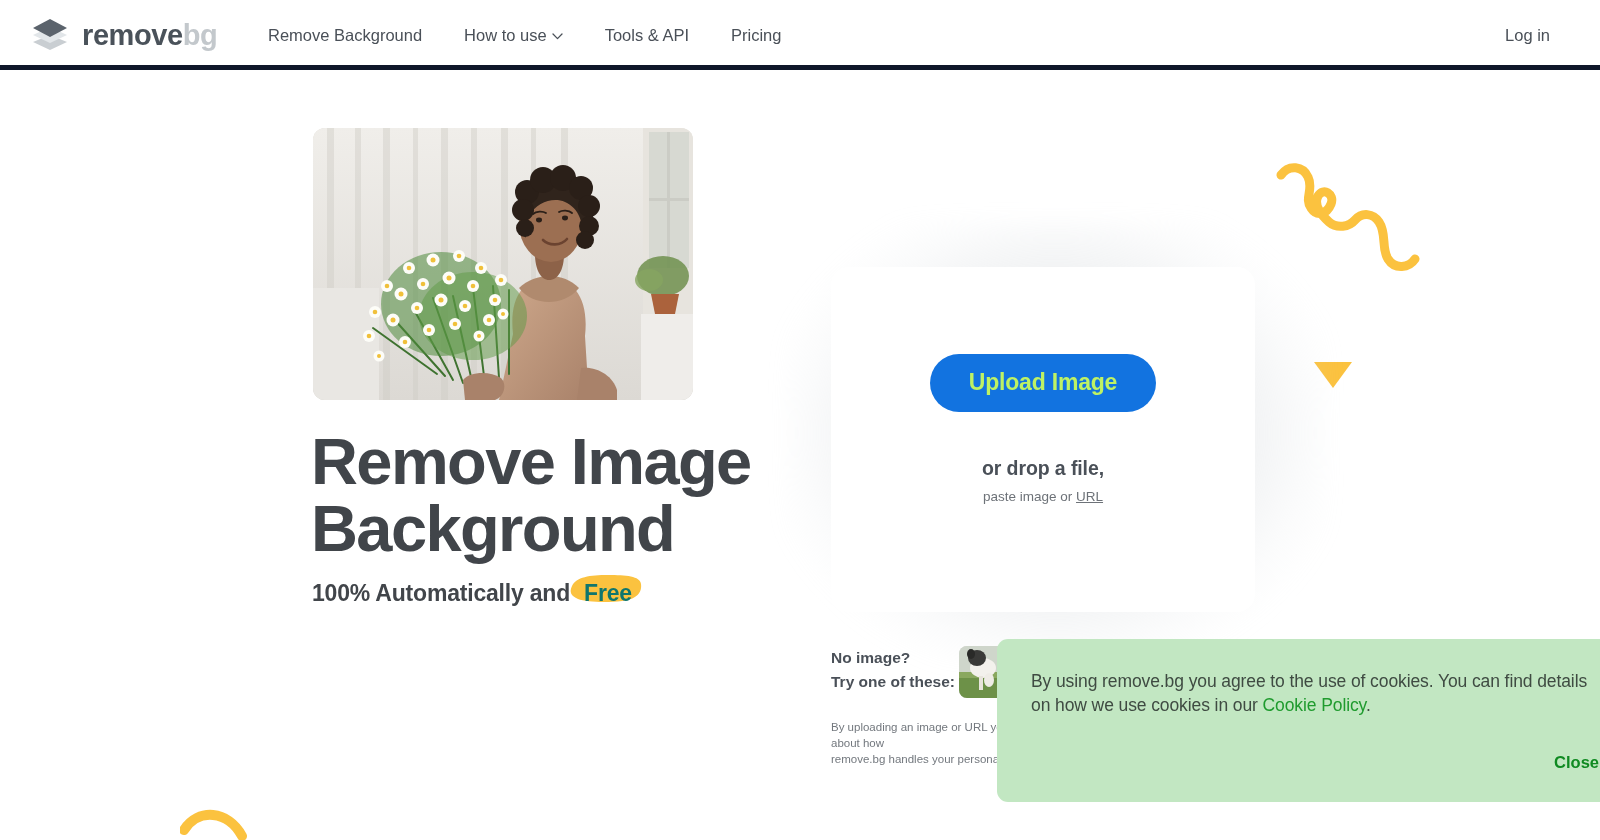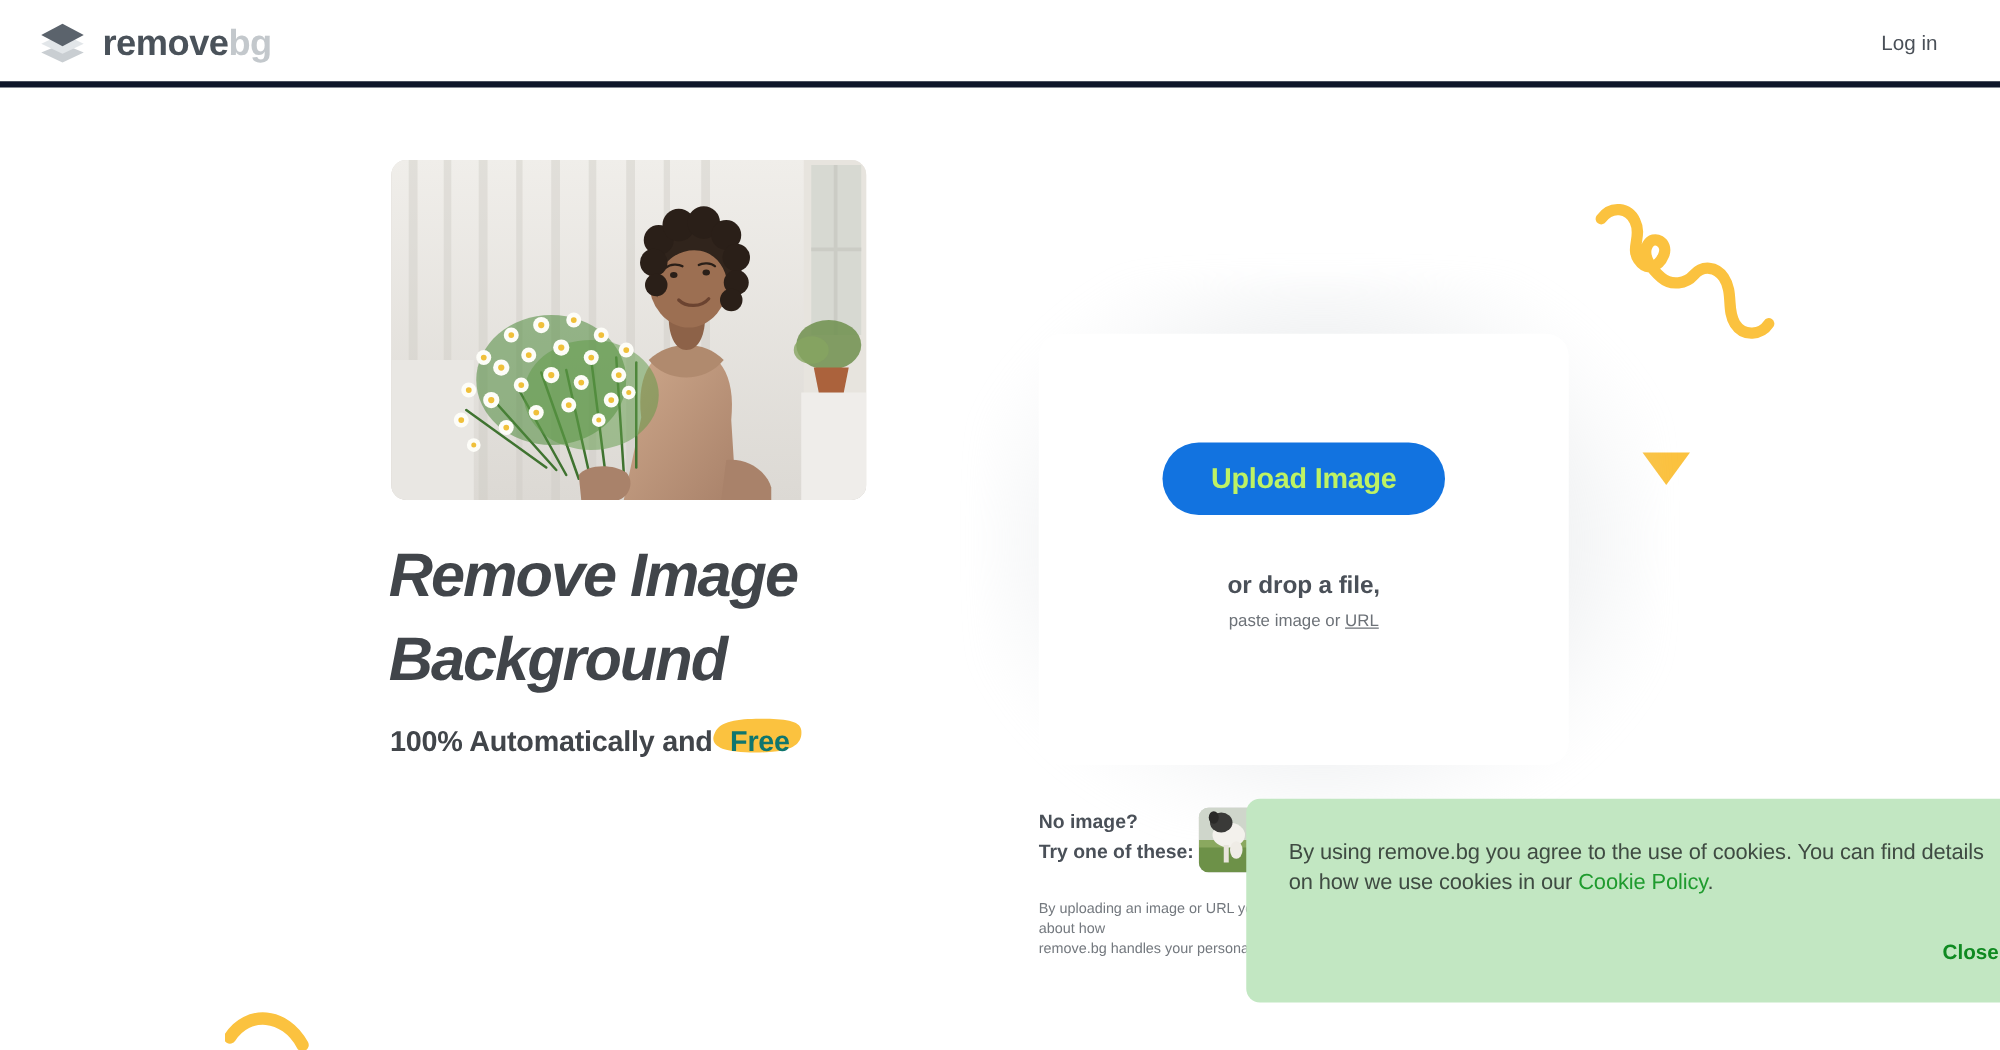--- a/index.html
+++ b/index.html
@@ -123,26 +123,25 @@
     overflow: hidden;
     background: #dedad4;
   }
   .hero-photo svg { display: block; width: 380px; height: 272px; }
 
   .hero-title {
     position: absolute;
     left: 311px;
     top: 428px;
     width: 540px;
-    font-size: 49px;
+    font-size: 65px;
     line-height: 67px;
     font-weight: 700;
     letter-spacing: -1.6px;
     color: #41454a;
-    font-style: italic;
   }
   .hero-title .l2 { display: block; }
 
   .hero-sub {
     position: absolute;
     left: 312px;
     top: 580px;
     font-size: 23px;
     font-weight: 700;
     color: #41454a;
@@ -344,20 +343,42 @@
       <svg class="brand-mark" viewBox="0 0 40 36">
         <path d="M20 18 L37 25 L20 33 L3 25 Z" fill="#c9ced2"></path>
         <path d="M20 10 L37 18 L20 26 L3 18 Z" fill="#e2e6e9"></path>
         <path d="M20 2 L37 11 L20 20 L3 11 Z" fill="#5b636c"></path>
       </svg>
       <div class="brand-text">
         <span class="w1">remove</span><span class="w2">bg</span>
       </div>
     </div>
 
+    <nav class="nav-links">
+
+      <a class="nav-link">
+        <span>Remove Background</span>
+      </a>
+
+      <a class="nav-link">
+        <span>How to use</span>
+        <svg class="caret" viewBox="0 0 11 7">
+          <path d="M1 1 L5.5 5.6 L10 1" fill="none" stroke="#4a5058" stroke-width="1.3" stroke-linecap="round" stroke-linejoin="round"></path>
+        </svg>
+      </a>
+
+      <a class="nav-link">
+        <span>Tools &amp; API</span>
+      </a>
+
+      <a class="nav-link">
+        <span>Pricing</span>
+      </a>
+
+    </nav>
 
     <div class="nav-right">
       <a class="login-link">Log in</a>
     </div>
 
   </header>
 
   <svg class="deco-squiggle" viewBox="0 0 210 215">
     <path d="M6 15 C14 4, 28 6, 33 17 C39 29, 29 38, 36 48 C42 57, 52 54, 56 44
              C60 34, 48 27, 43 36 C38 45, 47 56, 54 62 C62 69, 74 67, 80 60

